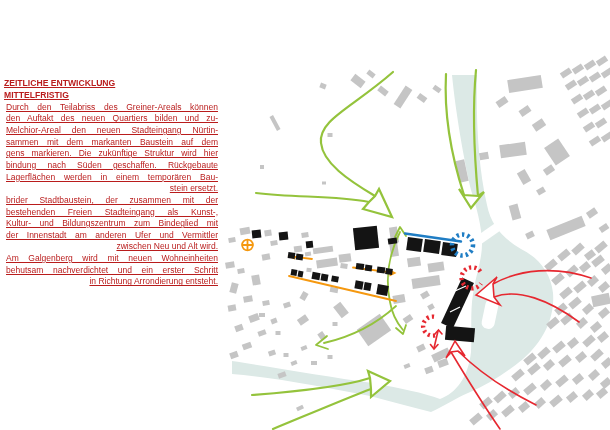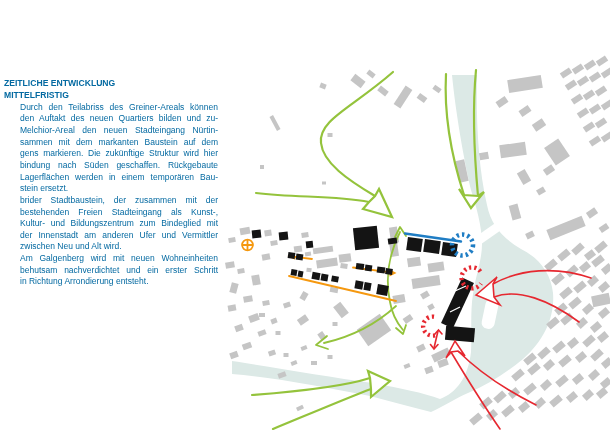--- a/index.html
+++ b/index.html
@@ -1,24 +1,24 @@
 <!DOCTYPE html>
 <html style="--river: #dce9e6; --bldg: #c5c5c5; --newb: #141414; --green: #94c33c; --orange: #f5980f; --red: #e62830; --blue: #1f7dc4;"><head>
 <meta charset="utf-8">
 <style>
   html,body{margin:0;padding:0;}
   body{
     width:610px;height:430px;position:relative;overflow:hidden;
     background:#ffffff;font-family:"Liberation Sans",sans-serif;
   }
-  .textcol{position:absolute;left:4px;top:78px;width:214px;color:#0369a1;}
+  .textcol{position:absolute;left:4px;top:78px;width:214px;color:#b91c1c;text-decoration:underline;}
   .title-line{font-weight:bold;font-size:8.6px;line-height:11.8px;white-space:nowrap;}
-  .para{margin:0 0 0 16px;}
+  .para{margin:0 0 0 2px;}
   .jline{font-size:8.5px;line-height:11.65px;text-align:justify;text-align-last:justify;white-space:nowrap;}
-  .jlast{font-size:8.5px;line-height:11.65px;text-align:left;white-space:nowrap;}
+  .jlast{font-size:8.5px;line-height:11.65px;text-align:right;white-space:nowrap;}
   #map{position:absolute;left:0;top:0;}
   .river{fill:var(--river);}
   .white{fill:#ffffff;}
   .gray{fill:var(--bldg);}
   .blk{fill:var(--newb);}
   .g-line{stroke:var(--green);stroke-width:2.2;fill:none;stroke-linecap:round;}
   .g-thin{stroke:var(--green);stroke-width:1.8;fill:none;stroke-linecap:round;stroke-linejoin:round;}
   .g-head{stroke:var(--green);stroke-width:2.2;fill:#ffffff;stroke-linejoin:miter;}
   .o-line{stroke:var(--orange);stroke-width:1.8;fill:none;stroke-linecap:round;}
   .o-fill{fill:var(--orange);}

